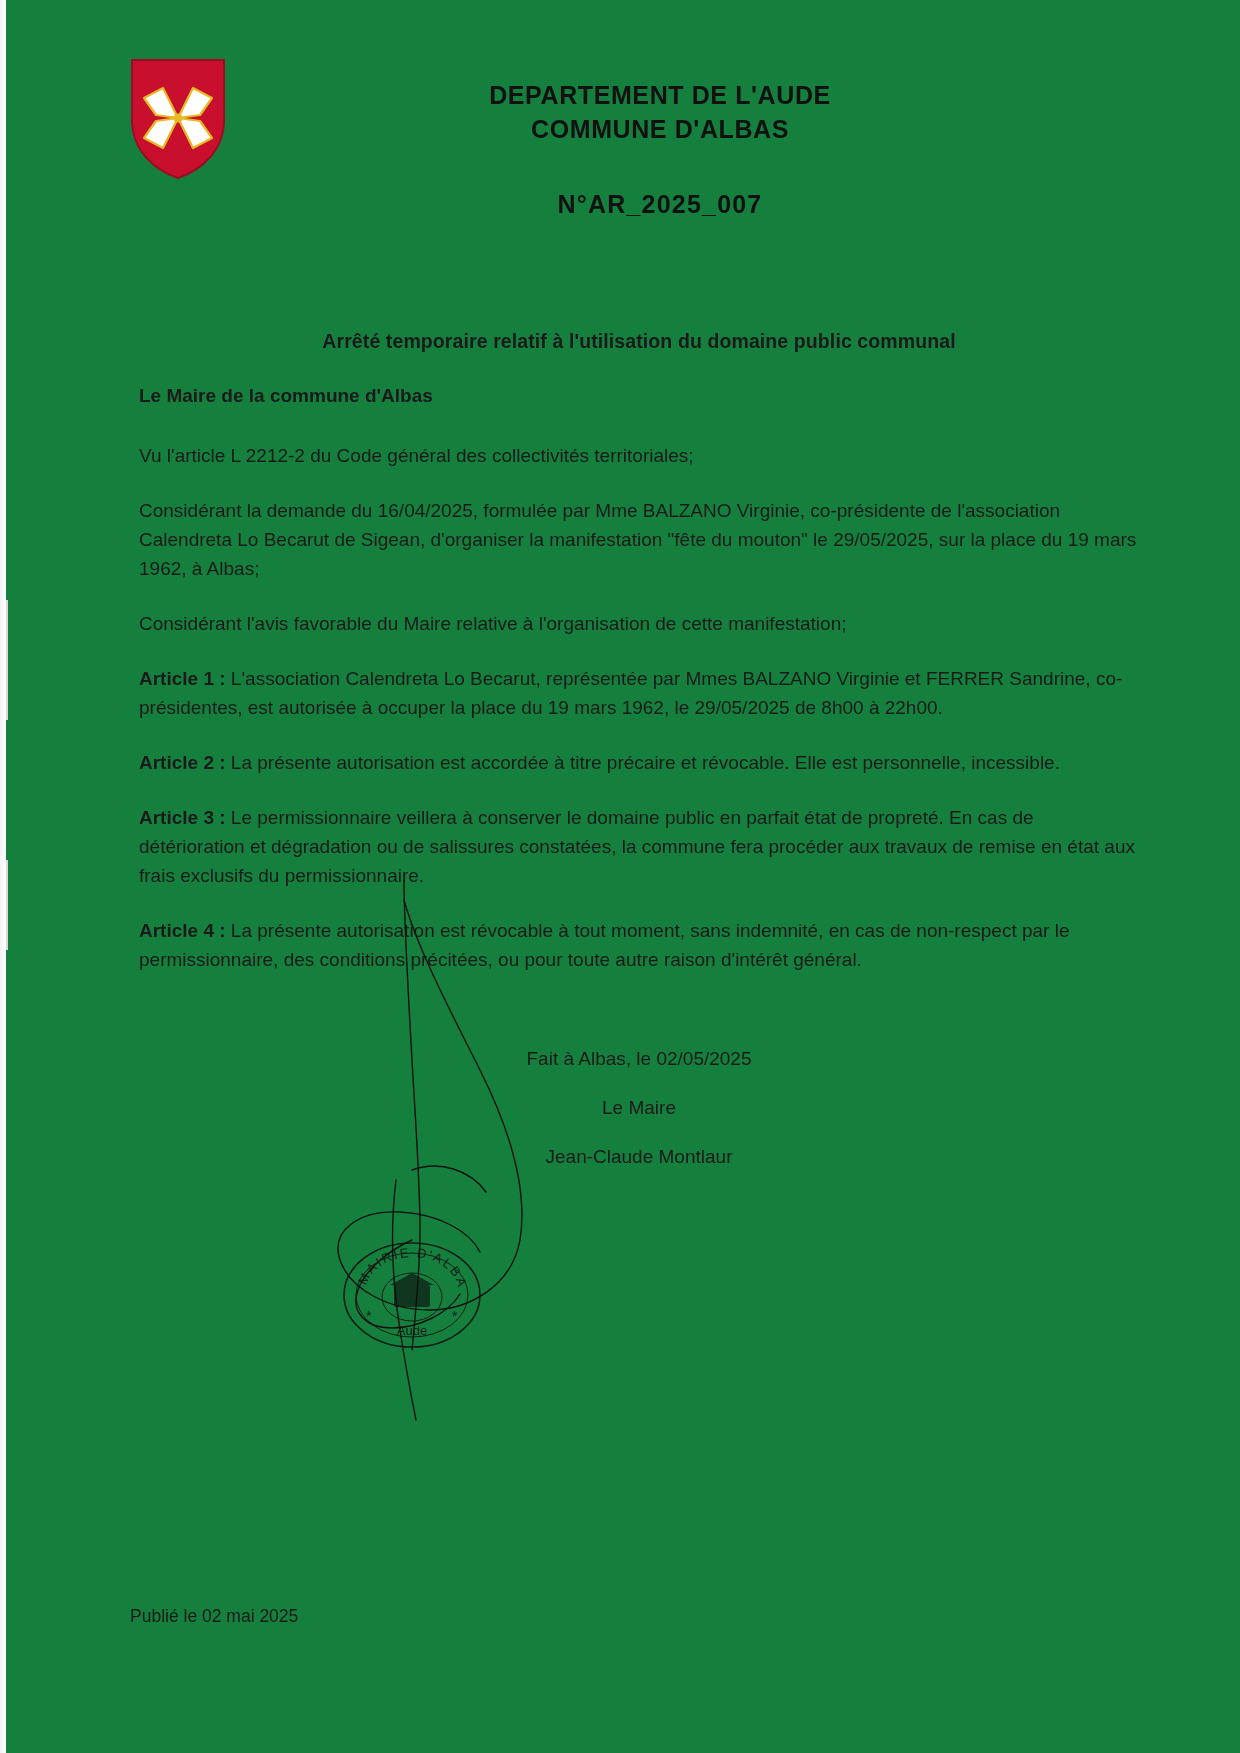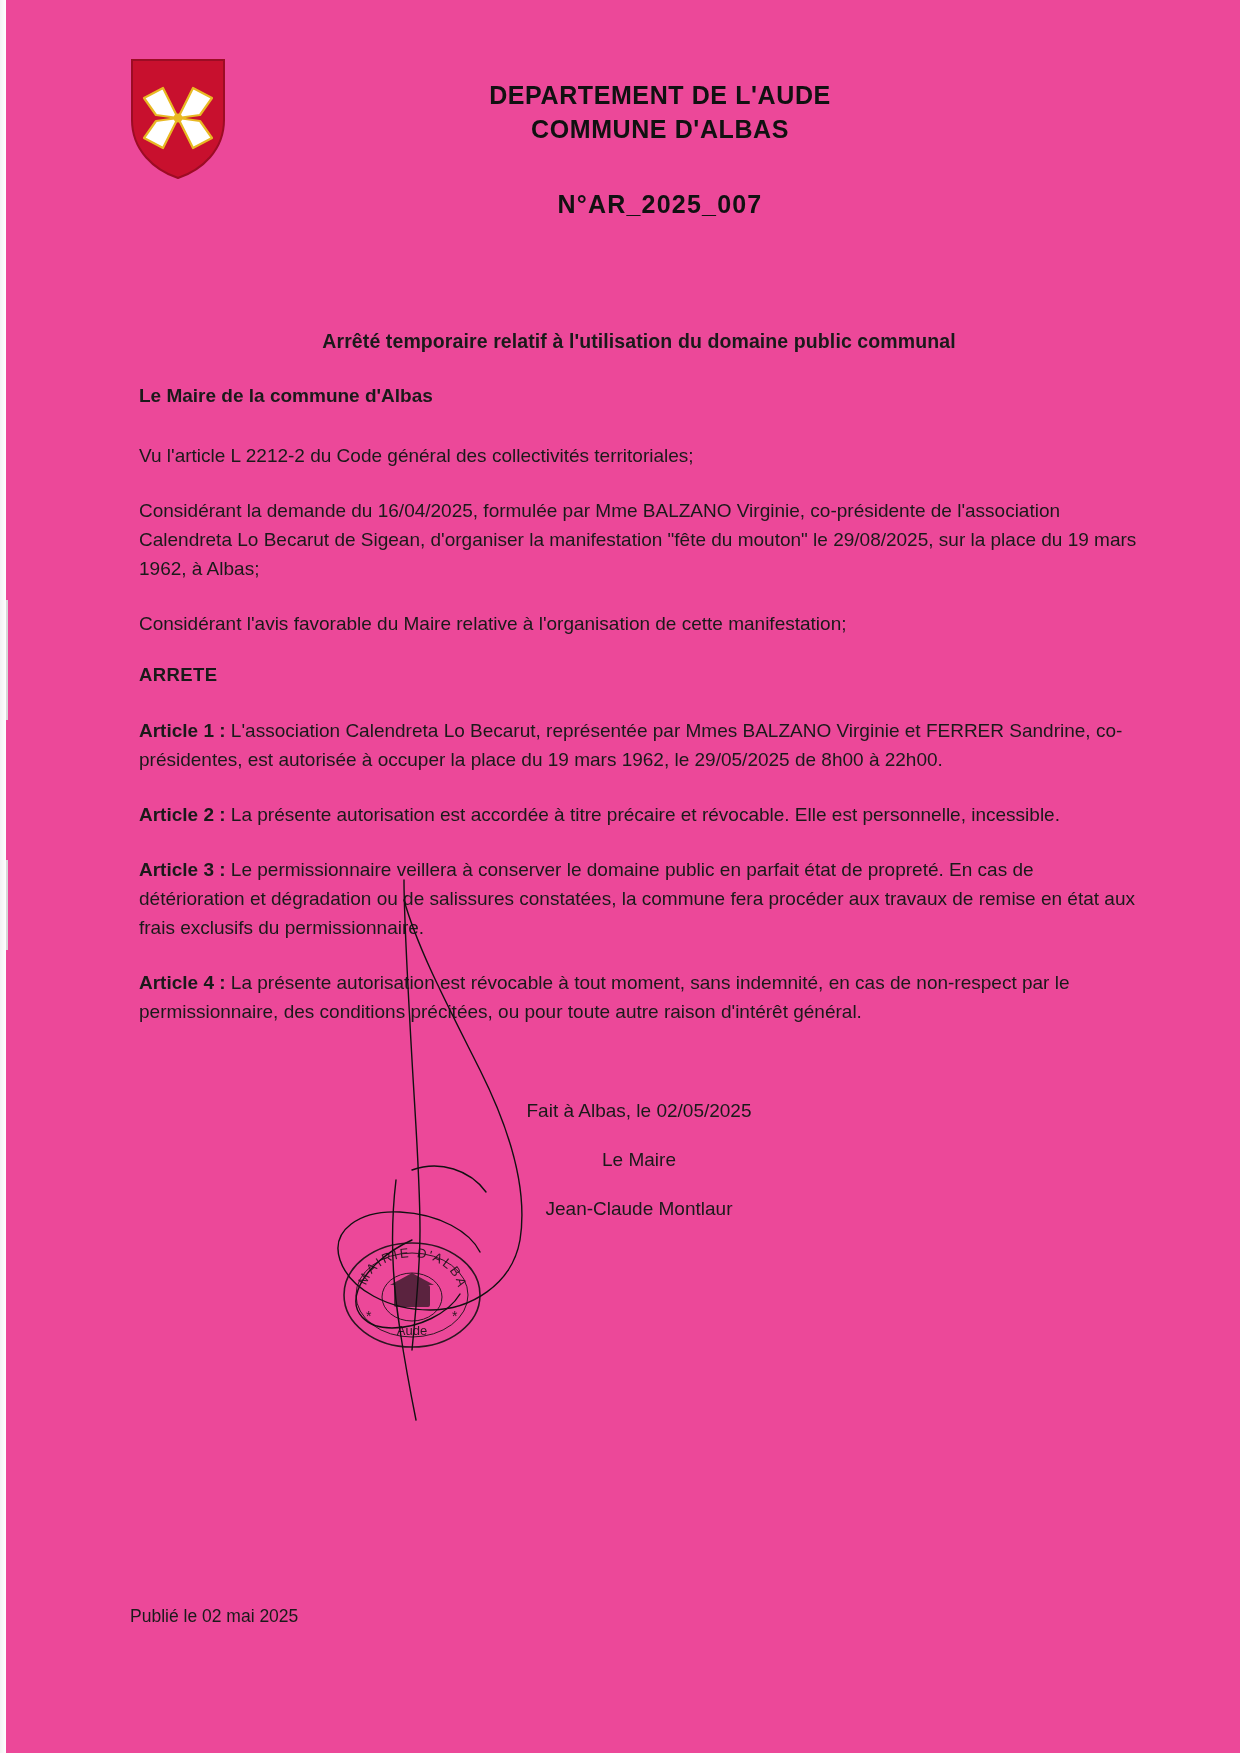--- a/index.html
+++ b/index.html
@@ -12,21 +12,21 @@
     height: 1753px;
     position: relative;
     font-family: "Liberation Sans", sans-serif;
     color: #1a1a1a;
     overflow: hidden;
   }
 
   .page {
     position: absolute;
     inset: 0;
-    background: #ec4899;
+    background: #15803d;
     text-decoration: underline;
   }
 
   
   .scan-edge {
     position: absolute;
     left: 0;
     top: 0;
     width: 6px;
     height: 100%;
@@ -188,24 +188,23 @@
 
   <div class="doc-number">N°AR_2025_007</div>
 
   <div class="content">
 
     <h1 class="doc-subject">Arrêté temporaire relatif à l'utilisation du domaine public communal</h1>
 
     <div class="intro-who">Le Maire de la commune d'Albas</div>
 
     <p class="para">Vu l'article L 2212-2 du Code général des collectivités territoriales;</p>
-    <p class="para">Considérant la demande du 16/04/2025, formulée par Mme BALZANO Virginie, co-présidente de l'association Calendreta Lo Becarut de Sigean, d'organiser la manifestation "fête du mouton" le 29/08/2025, sur la place du 19 mars 1962, à Albas;</p>
+    <p class="para">Considérant la demande du 16/04/2025, formulée par Mme BALZANO Virginie, co-présidente de l'association Calendreta Lo Becarut de Sigean, d'organiser la manifestation "fête du mouton" le 29/05/2025, sur la place du 19 mars 1962, à Albas;</p>
     <p class="para">Considérant l'avis favorable du Maire relative à l'organisation de cette manifestation;</p>
 
-    <div class="arrete-word">ARRETE</div>
 
     <p class="para"><span class="art-label">Article 1 :</span><span> L'association Calendreta Lo Becarut, représentée par Mmes BALZANO Virginie et FERRER Sandrine, co-présidentes, est autorisée à occuper la place du 19 mars 1962, le 29/05/2025 de 8h00 à 22h00.</span></p>
 
     <p class="para"><span class="art-label">Article 2 :</span><span> La présente autorisation est accordée à titre précaire et révocable. Elle est personnelle, incessible.</span></p>
 
     <p class="para"><span class="art-label">Article 3 :</span><span> Le permissionnaire veillera à conserver le domaine public en parfait état de propreté. En cas de détérioration et dégradation ou de salissures constatées, la commune fera procéder aux travaux de remise en état aux frais exclusifs du permissionnaire.</span></p>
 
     <p class="para"><span class="art-label">Article 4 :</span><span> La présente autorisation est révocable à tout moment, sans indemnité, en cas de non-respect par le permissionnaire, des conditions précitées, ou pour toute autre raison d'intérêt général.</span></p>
 
     <div class="sig-block">

